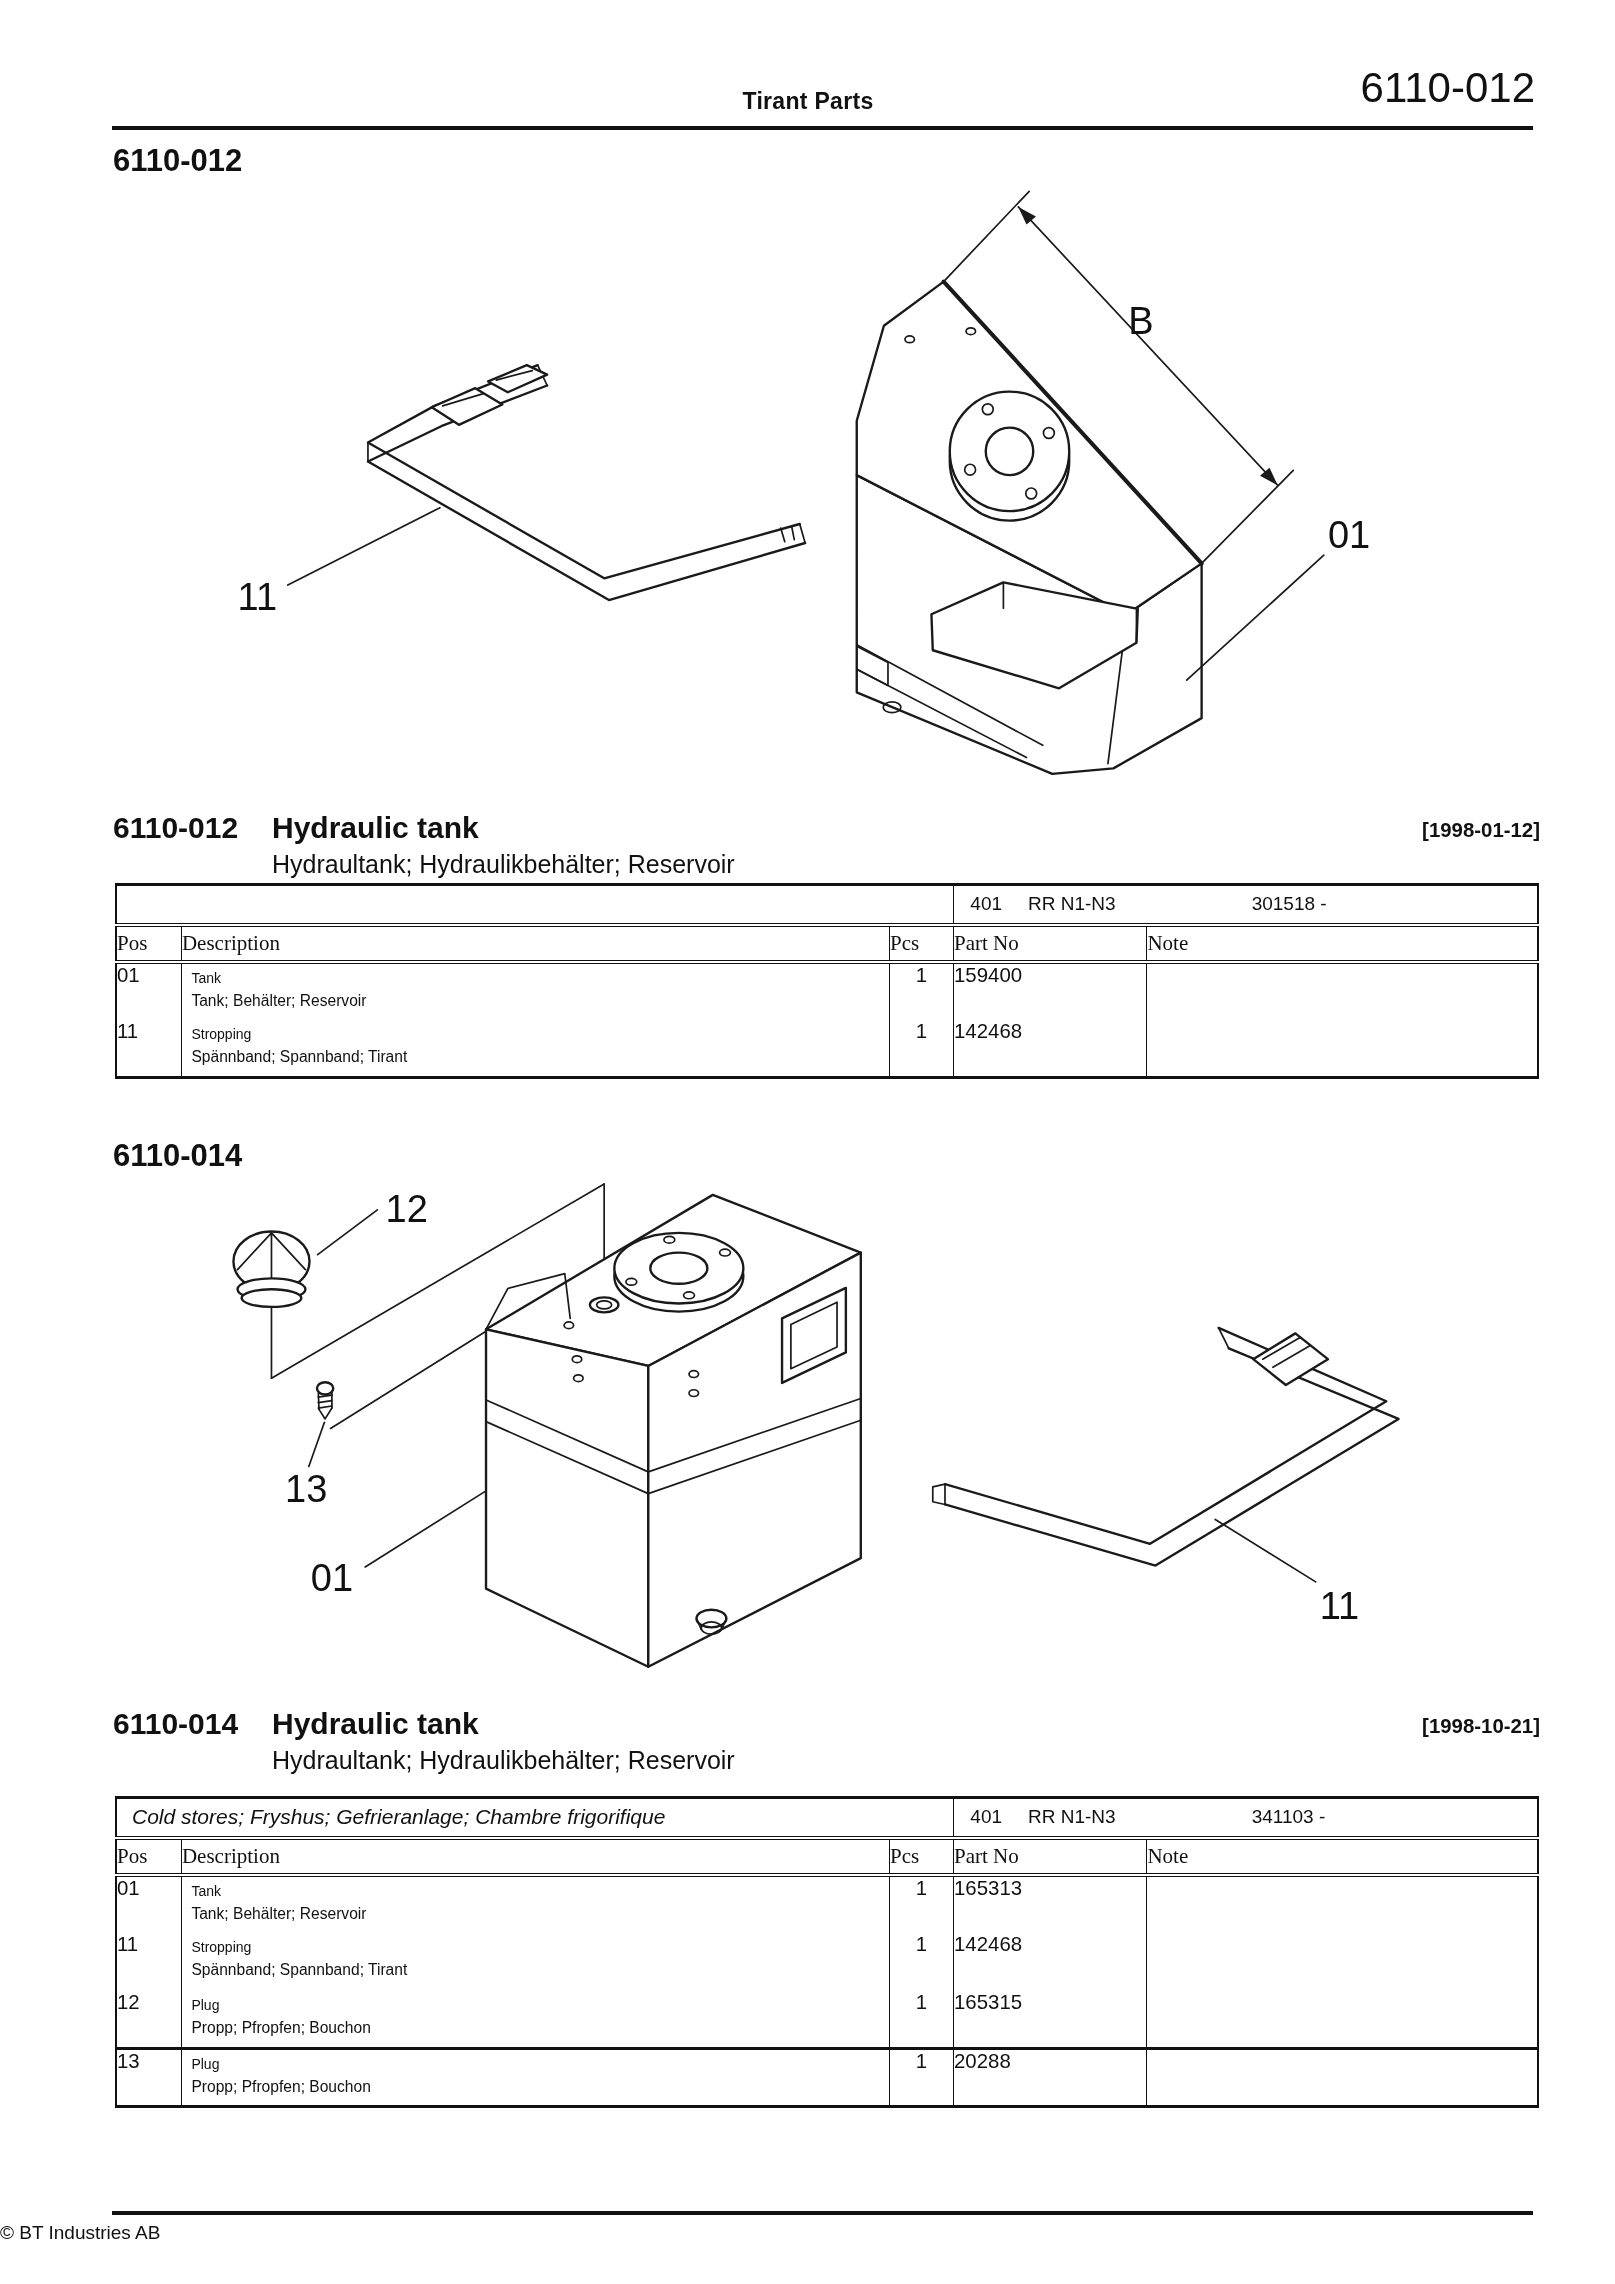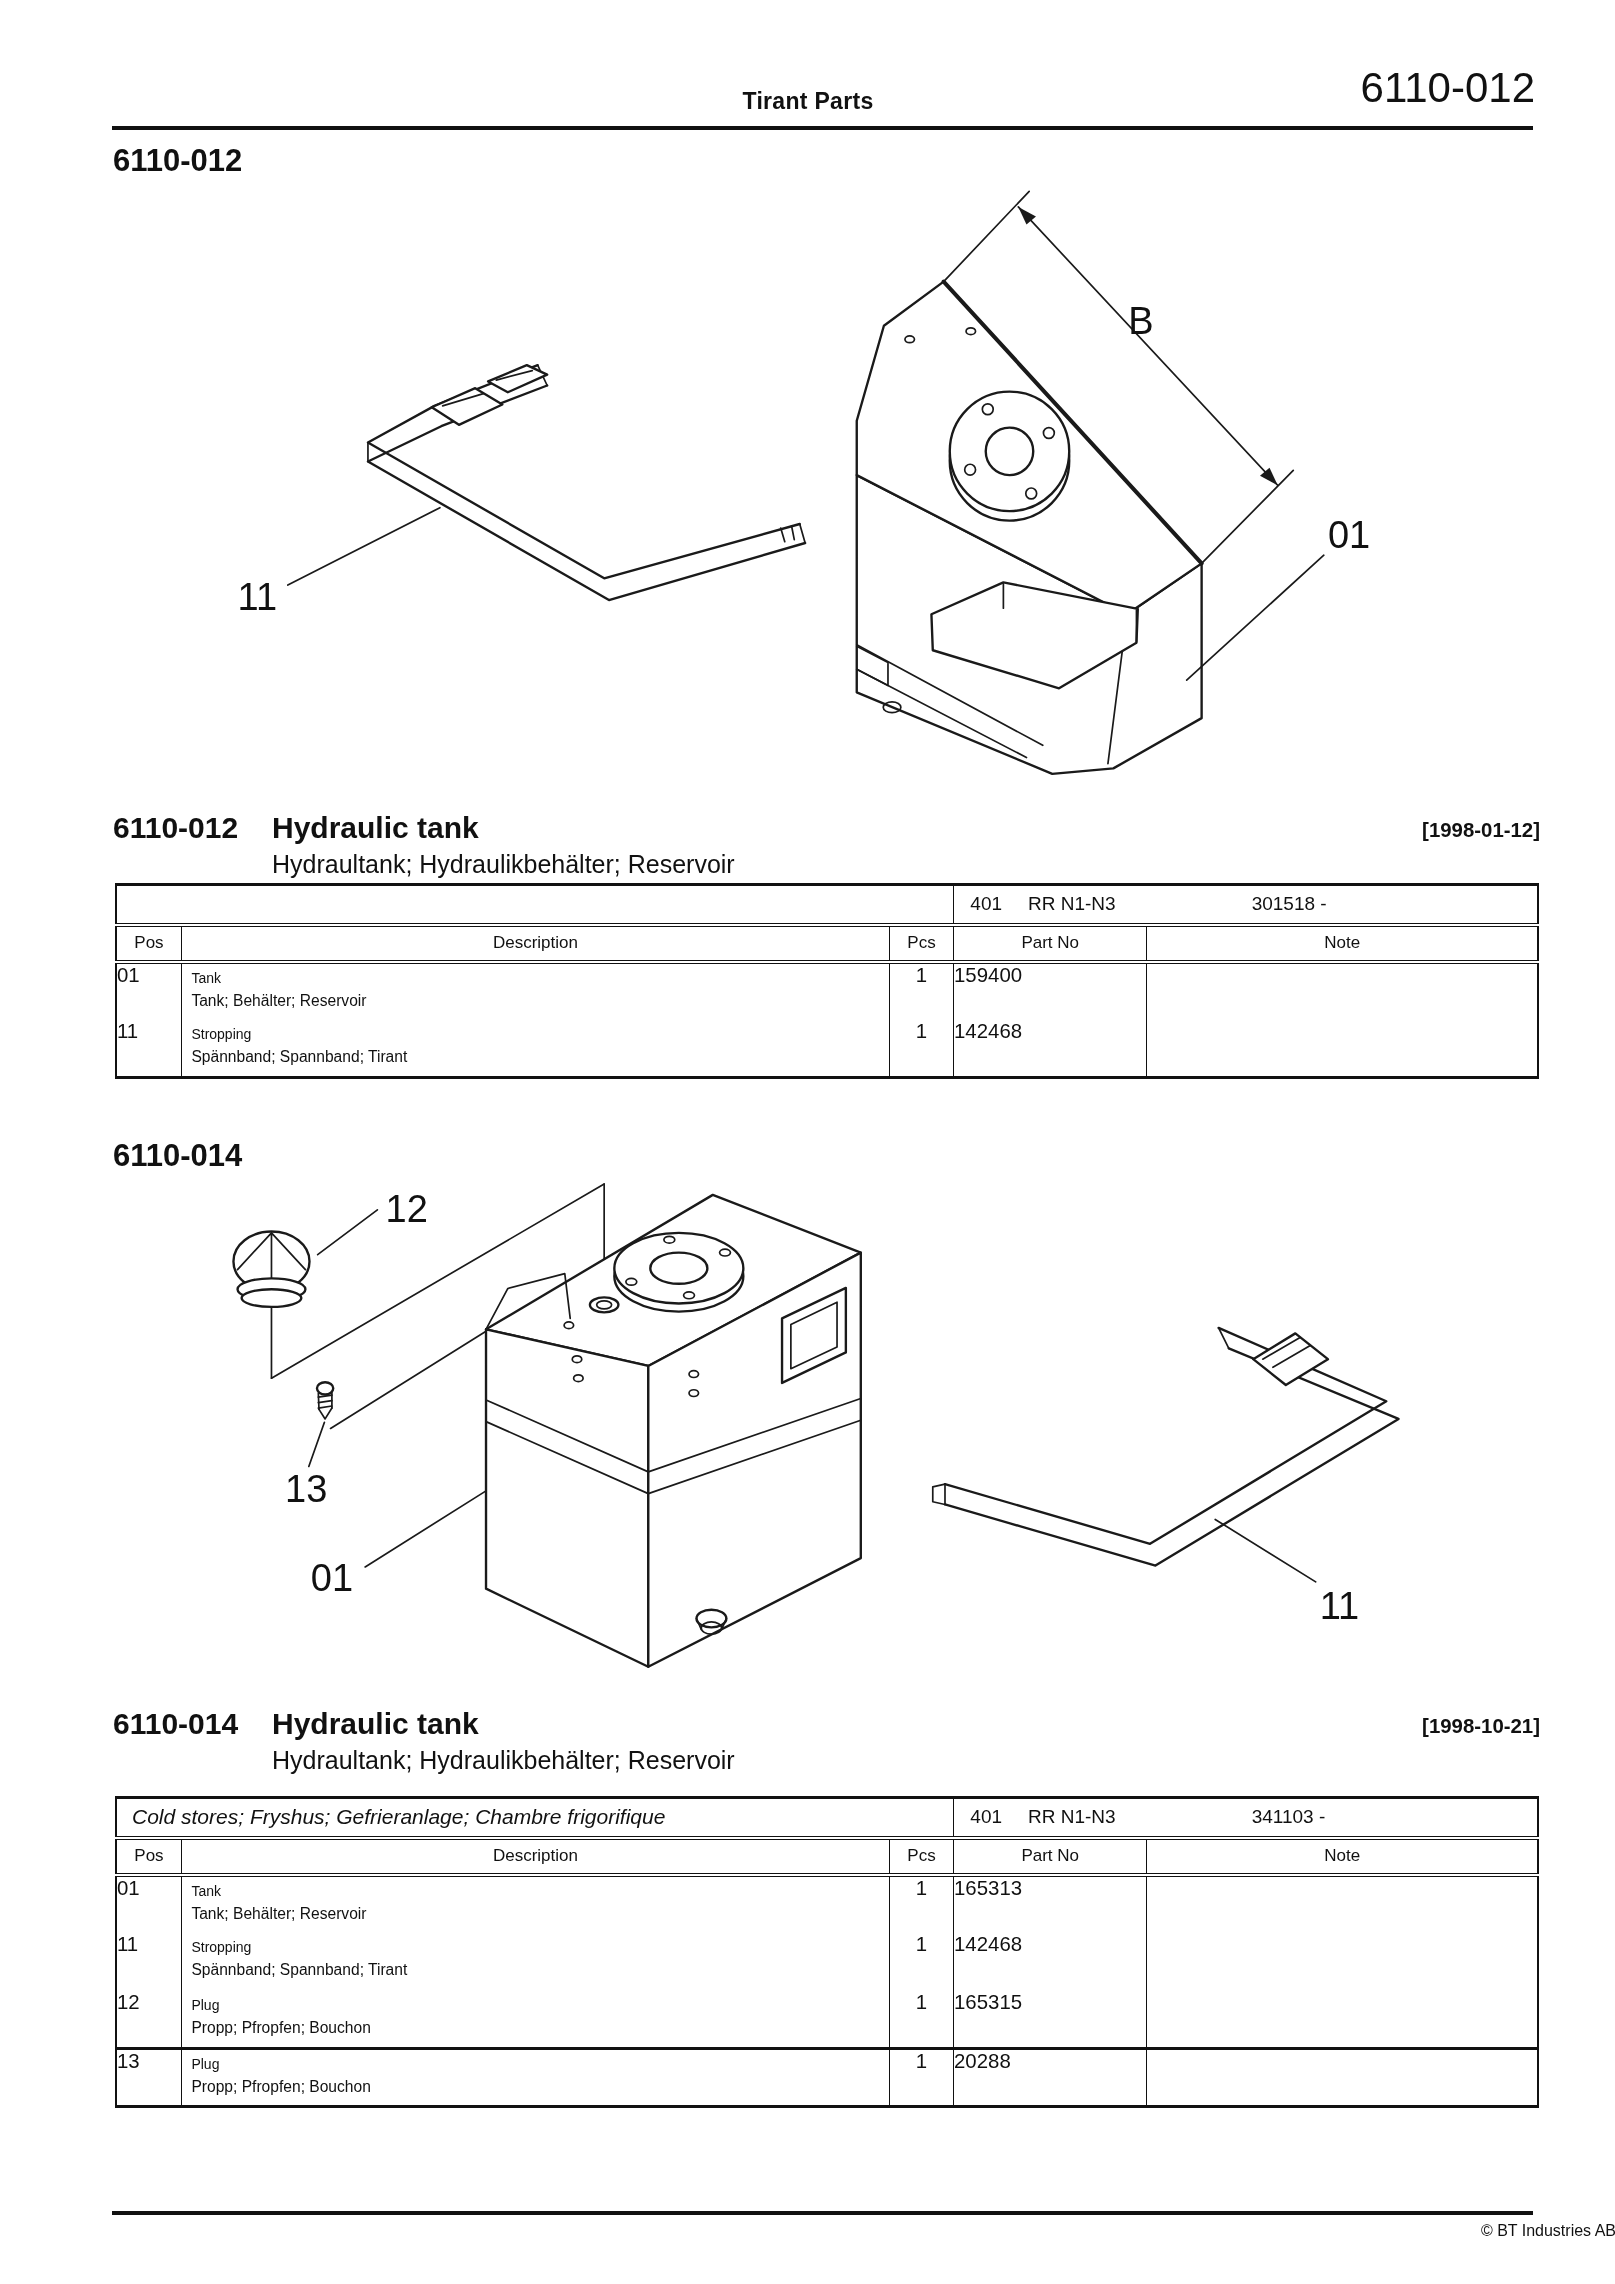--- a/index.html
+++ b/index.html
@@ -7,36 +7,36 @@
         font-family:"Liberation Sans","DejaVu Sans",sans-serif;color:#111;}
   .abs{position:absolute;}
   .hdr-center{left:0;top:88px;width:100%;text-align:center;font-size:23px;font-weight:bold;letter-spacing:0.3px;}
   .page-code{right:81px;top:64px;font-size:42px;font-weight:400;}
   .rule{left:112px;width:1421px;height:4.1px;background:#111;}
   .sec-heading{left:113px;font-size:31px;font-weight:bold;}
   .title-code{left:113px;font-size:30px;font-weight:bold;}
   .title-name{left:272px;font-size:30px;font-weight:bold;}
   .title-date{right:76px;font-size:20.4px;font-weight:bold;}
   .subtitle{left:272px;font-size:25px;}
-  .footer-text{left:0;top:2222px;width:100%;text-align:right;font-size:16px;}
+  .footer-text{left:0;top:2222px;width:100%;text-align:left;font-size:19px;}
 
   .ptable{left:115px;width:1424px;}
   .ptable table{width:100%;border-collapse:collapse;table-layout:fixed;
                 border:2px solid #111;border-top-width:3.4px;border-bottom-width:3.4px;}
   .ptable td,.ptable th{padding:0;}
   tr.vrow{height:40px;}
   tr.vrow td{border-bottom:4.8px double #111;vertical-align:middle;}
   td.vcell-r{border-left:1.4px solid #111;}
   .vflex{display:flex;align-items:center;font-size:19px;}
   .vcode{margin-left:16.3px;}
   .vmodel{margin-left:26px;}
   .vserial{margin-left:136px;}
   .vfilter{font-style:italic;font-size:21px;padding-left:15px;display:block;}
   tr.hrow{height:37px;}
-  tr.hrow th{font-weight:normal;font-size:17px;text-align:center;border-bottom:4.8px double #111;}
+  tr.hrow th{font-weight:normal;font-size:21px;text-align:left;border-bottom:4.8px double #111;font-family:Liberation Serif, serif;}
   tr.hrow th + th{border-left:1.4px solid #111;}
   .ptable tbody tr{height:58px;}
   .ptable tbody td{vertical-align:top;border-left:1.4px solid #111;}
   .ptable tbody td:first-child{border-left:none;}
   .pos{padding:6.8px 0 0 11px;font-size:20.4px;}
   .desc-main{font-size:14px;padding:6.1px 0 0 9.5px;}
   .desc-sub{font-size:15.6px;padding:6.1px 0 0 9.5px;}
   .pcs{text-align:center;font-size:20.4px;padding-top:6.8px;}
   .part{font-size:20.4px;padding:6.8px 0 0 12.2px;}
   tr.sep td{border-top:3.4px solid #111;}

